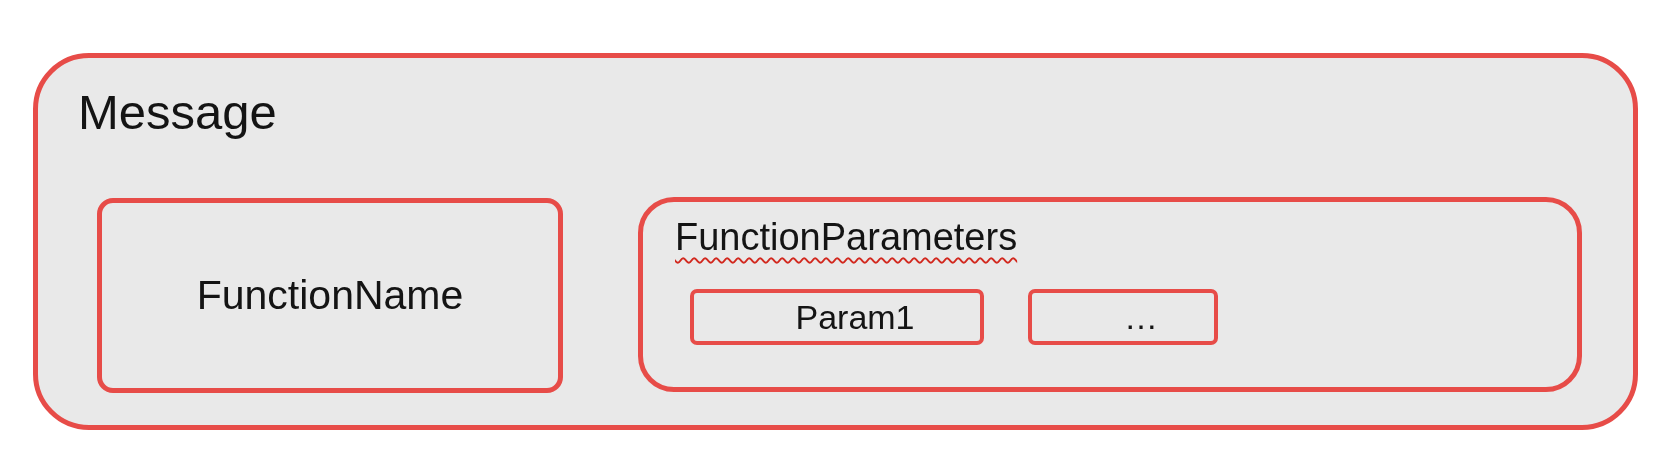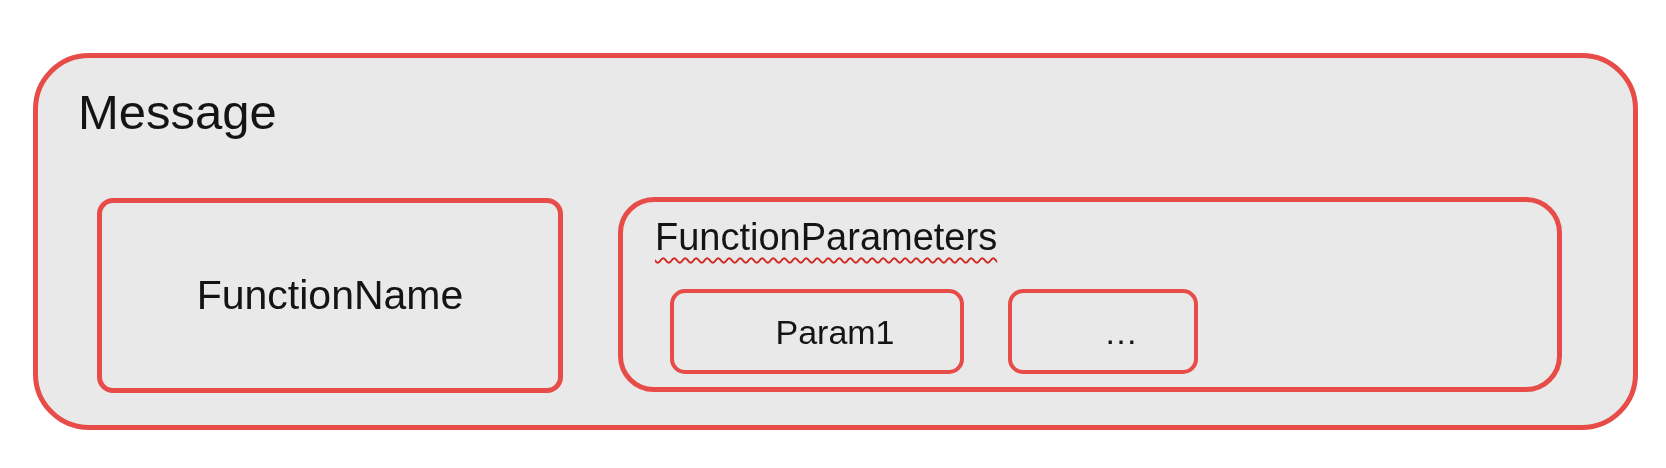--- a/index.html
+++ b/index.html
@@ -50,21 +50,21 @@
     justify-content: center;
   }
   .function-name-label {
     font-size: 41px;
     line-height: 1;
     white-space: nowrap;
   }
   
   .function-parameters-box {
     position: absolute;
-    left: 580px; top: 139px;
+    left: 600px; top: 139px;
     width: 944px; height: 195px;
     background: var(--fill-gray);
     border: 5px solid var(--border-red);
     border-radius: 36px;
   }
   .function-parameters-label {
     position: absolute;
     left: 32px; top: 16px;
     font-size: 38px;
     line-height: 1;
@@ -76,24 +76,24 @@
     text-underline-offset: 7px;
   }
   .params-row {
     position: absolute;
     left: 47px; top: 87px;
     display: flex;
     gap: 44px;
     align-items: stretch;
   }
   .param-box {
-    width: 294px; height: 85px;
+    width: 294px; height: 56px;
     background: var(--fill-gray);
     border: 4px solid var(--border-red);
-    border-radius: 15px;
+    border-radius: 7px;
     display: flex;
     align-items: center;
     justify-content: center;
     padding-left: 36px;
   }
   .param-box.param-ellipsis { width: 190px; }
   .param-label {
     font-size: 34px;
     line-height: 1;
     white-space: nowrap;

